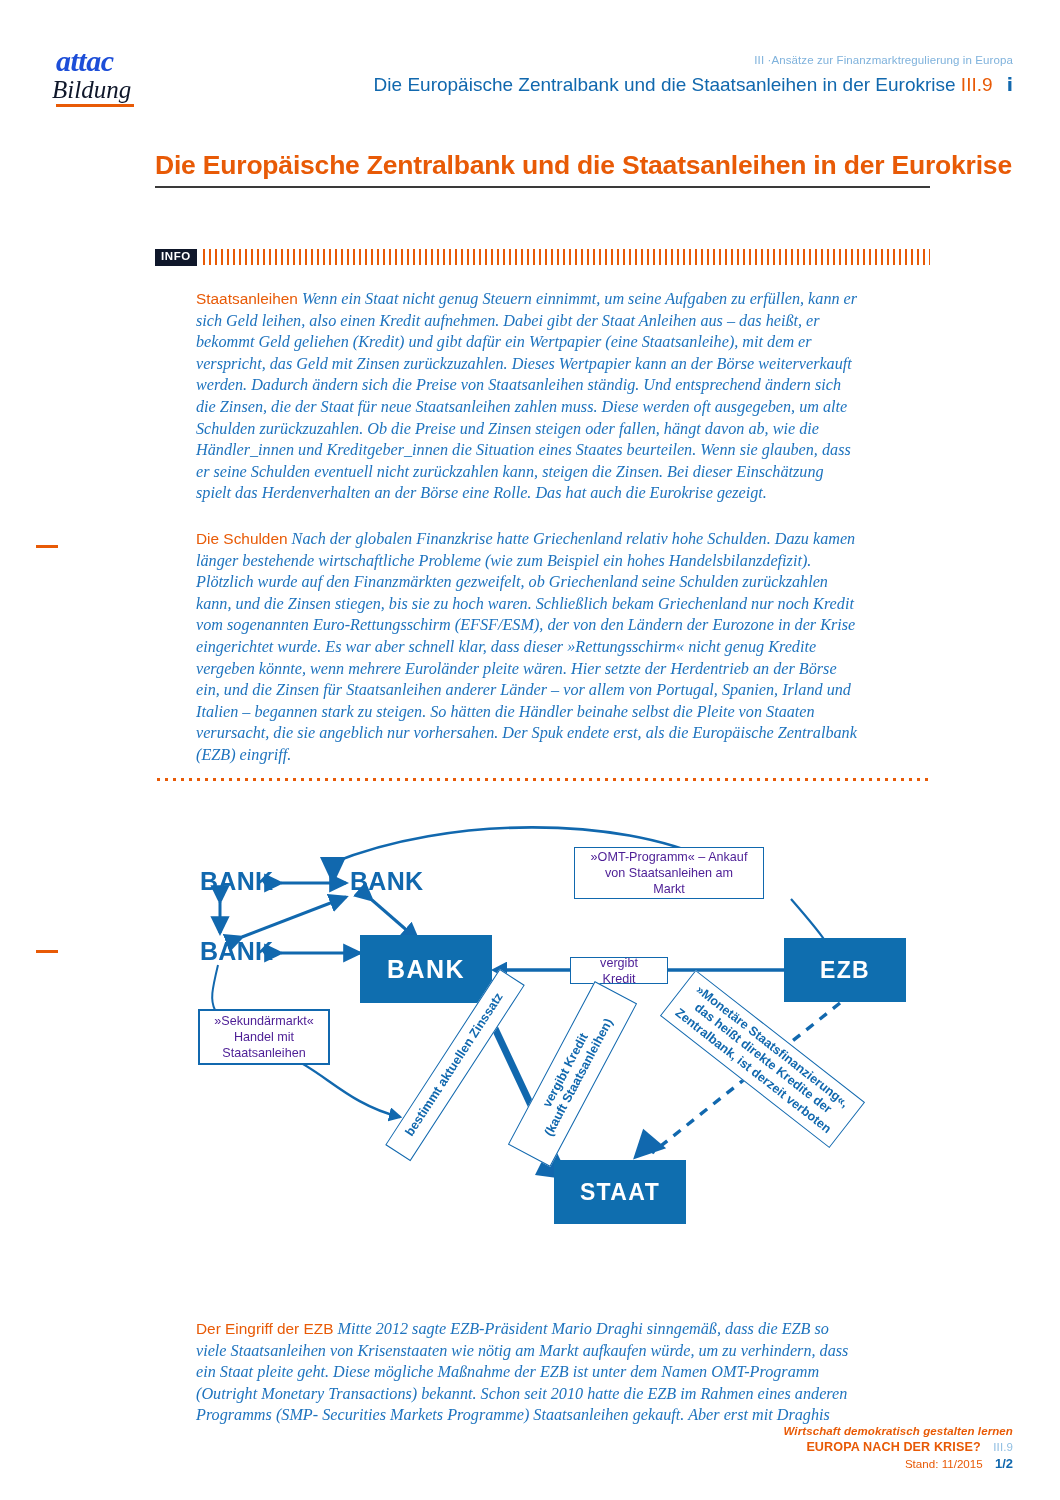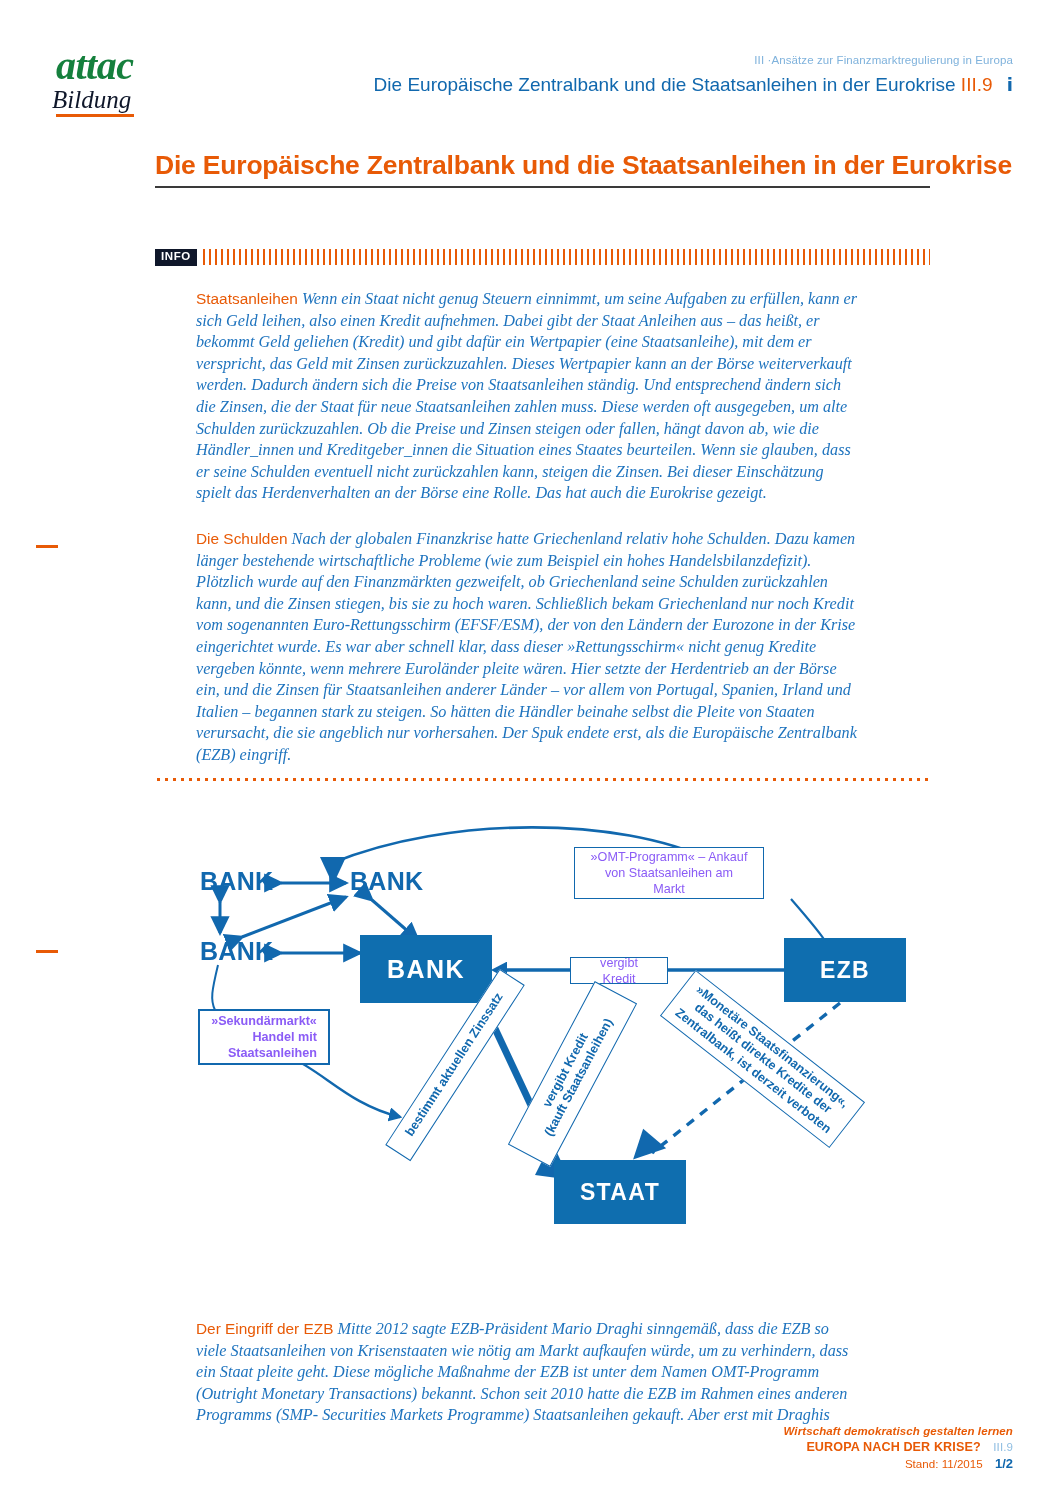--- a/index.html
+++ b/index.html
@@ -10,21 +10,21 @@
     position:relative;
     overflow:hidden;
   }
   .page{position:absolute;inset:0;}
 
   
   .logo{position:absolute;left:52px;top:46px;width:130px;height:62px;}
   .logo-attac{
     font-family:"Liberation Serif",serif;
     font-style:italic;font-weight:bold;
-    font-size:40px;color:#15803d;letter-spacing:-.5px;
+    font-size:30px;color:#1d4ed8;letter-spacing:-.5px;
     line-height:1;margin-left:4px;
   }
   .logo-bildung{
     font-family:"Liberation Serif",serif;
     font-style:italic;font-size:25px;color:#0f172a;
     line-height:1.05;margin-top:1px;
   }
   .logo-rule{width:78px;height:3px;background:#E85A06;margin-top:1px;margin-left:4px;}
 
   .hdr-small{
@@ -95,25 +95,25 @@
     position:absolute;font-size:25px;font-weight:bold;color:#1168AE;
     letter-spacing:.3px;white-space:nowrap;
   }
   .solidbox{
     position:absolute;background:#0F6EAF;color:#ffffff;
     display:flex;align-items:center;justify-content:center;
     font-weight:bold;letter-spacing:1.4px;
   }
   .labelbox{
     position:absolute;border:1.6px solid #1168AE;background:#fff;
-    color:#8b5cf6;font-size:12.6px;line-height:16px;
+    color:#4c1d95;font-size:12.6px;line-height:16px;
     display:flex;align-items:center;justify-content:center;
     text-align:center;box-sizing:border-box;padding:3px 14px;
   }
-  .labelbox.bold{font-weight:bold;border-width:2.4px;text-align:right;}
+  .labelbox.bold{font-weight:normal;border-width:2.4px;}
   .rot-lab{
     position:absolute;border:1.6px solid #1168AE;background:#fff;
     color:#1168AE;font-size:12.6px;line-height:15.5px;font-weight:bold;
     display:flex;align-items:center;justify-content:center;text-align:center;
     box-sizing:border-box;padding:2px 6px;white-space:pre-line;
   }
 
   
   .footer{position:absolute;right:47px;top:1425px;text-align:right;}
   .f1{font-style:italic;font-size:11.5px;color:#E85A06;font-weight:bold;

